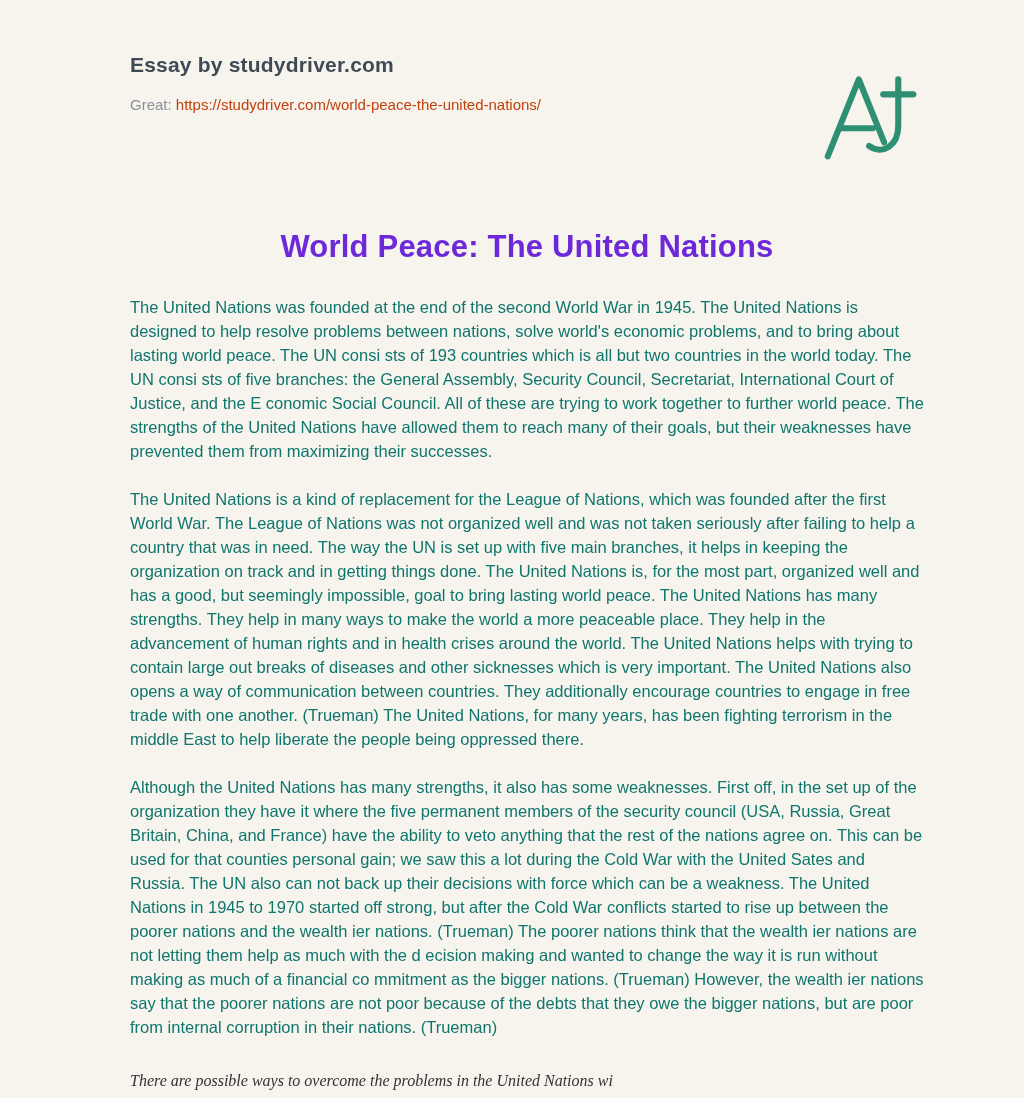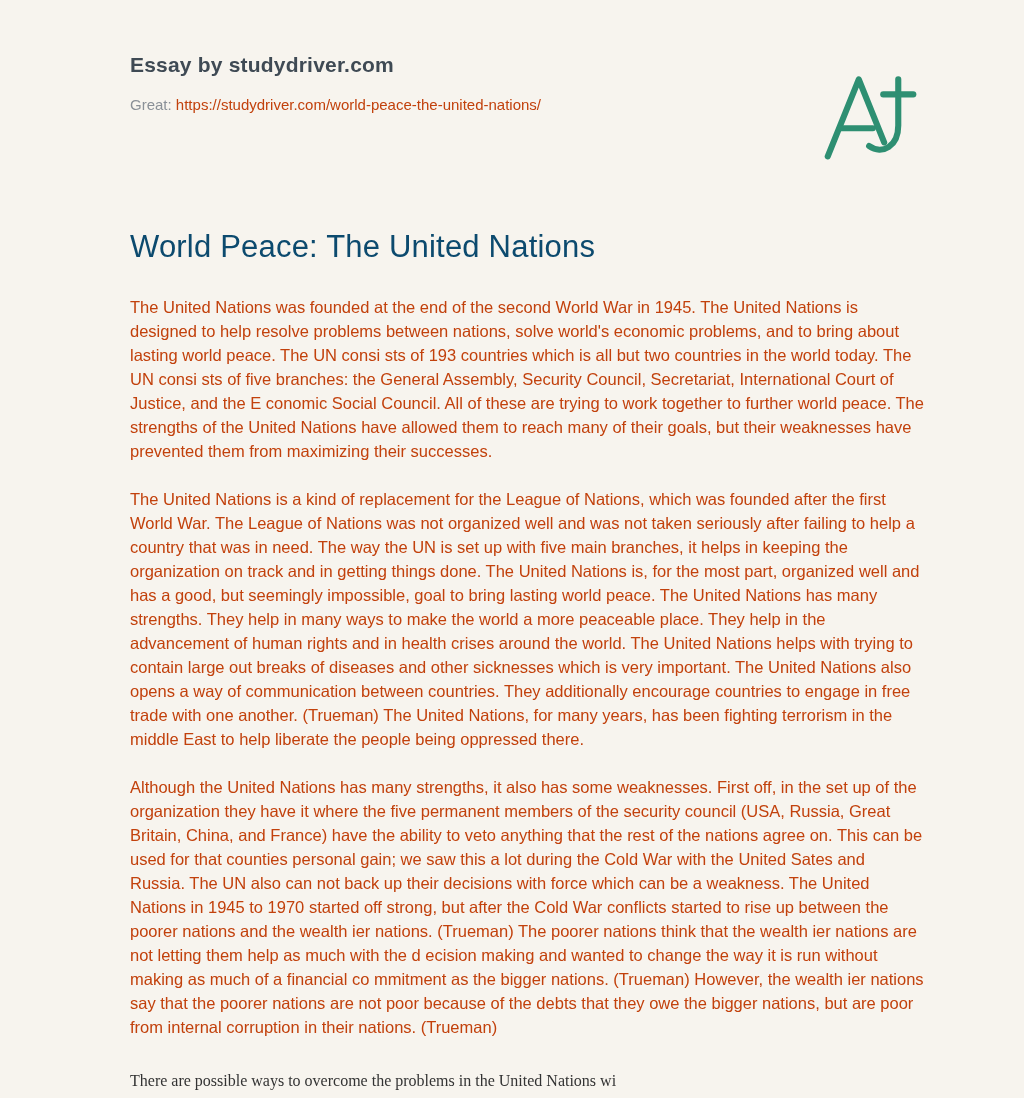--- a/index.html
+++ b/index.html
@@ -43,40 +43,42 @@
     width: 94px;
     height: 92px;
   }
   .logo svg {
     width: 100%;
     height: 100%;
   }
   .essay-title {
     margin: 112px 0 0 0;
     font-size: 31px;
-    font-weight: 400;
-    color: #0c4a6e;
+    font-weight: 700;
+    color: #6d28d9;
     line-height: 40px;
     letter-spacing: 0.2px;
+    text-align: center;
   }
   .essay-body {
     margin-top: 28px;
   }
   .essay-body p {
     margin: 0 0 24px 0;
     font-size: 16.5px;
     line-height: 24px;
-    color: #c2410c;
+    color: #0f766e;
     max-width: 830px;
   }
   .essay-body p.serif-tail {
     margin-top: 30px;
     font-family: "Liberation Serif", serif;
     font-size: 16px;
     color: #333333;
+    font-style: italic;
   }
 </style>
 </head>
 <body>
 
 <div class="page">
 
   <div class="logo">
     <svg viewBox="0 0 100 96" fill="none" xmlns="http://www.w3.org/2000/svg">
       <path d="M4 91 L37 9 L64 76" stroke="#2e8f72" stroke-width="6.5" stroke-linecap="round" stroke-linejoin="round" fill="none"></path>

